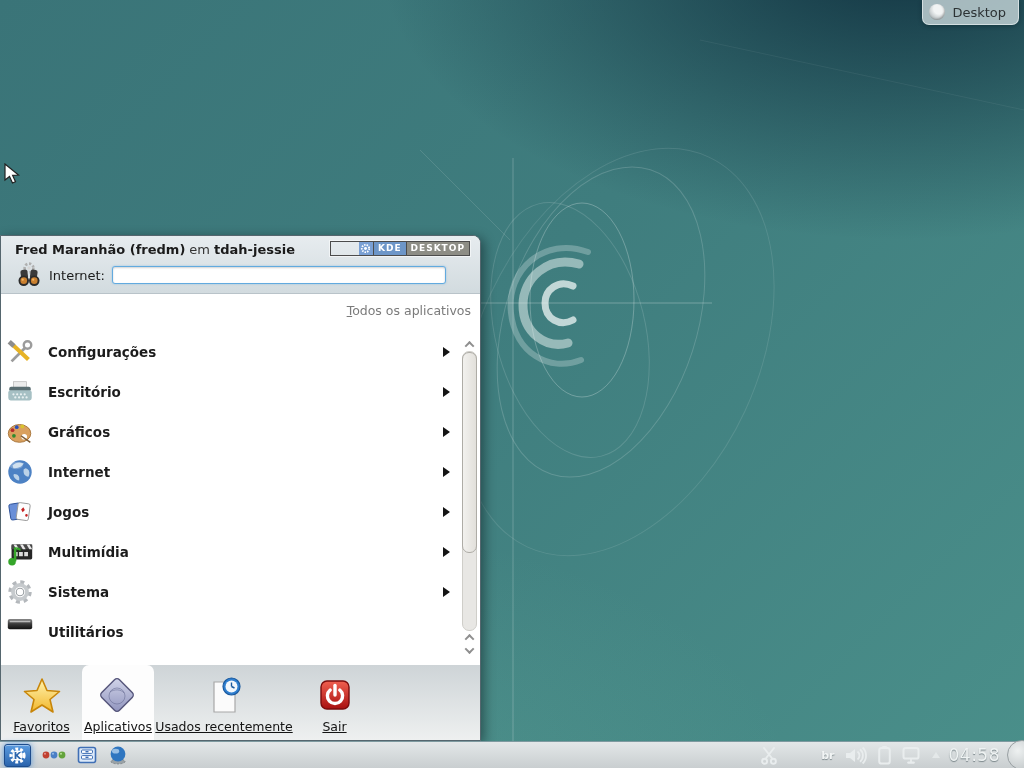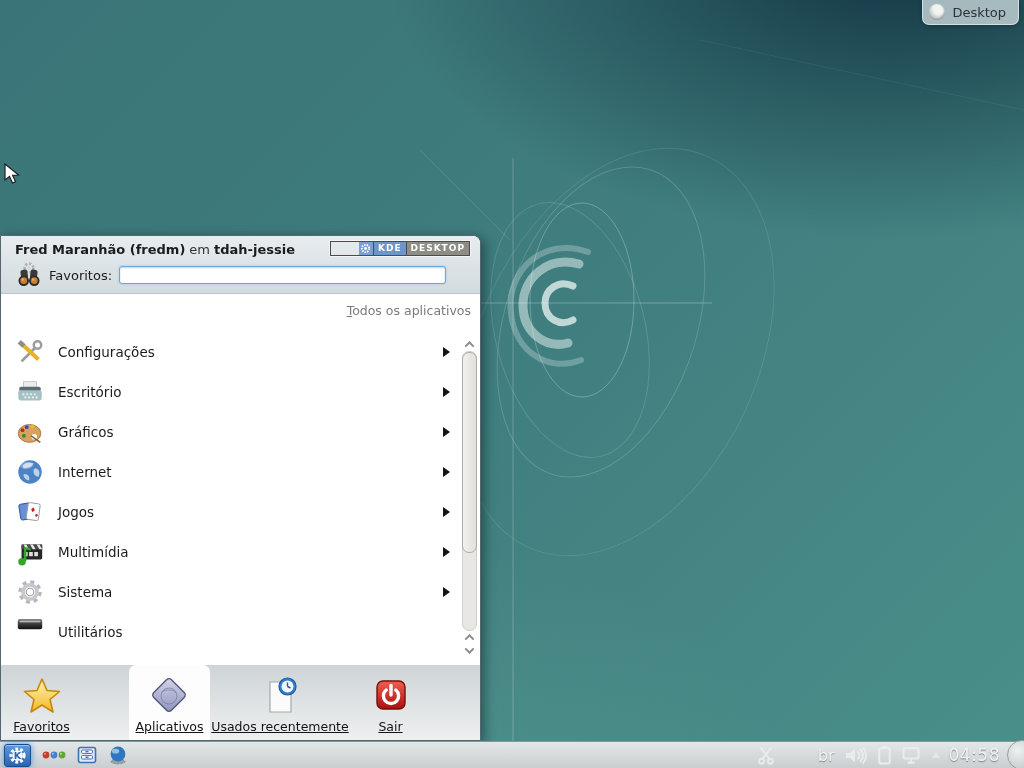--- a/index.html
+++ b/index.html
@@ -70,21 +70,21 @@
     font:12px "DejaVu Sans",sans-serif; padding:0 4px; outline:none; background:#fff;
   }
 
   
   .ko-list { position:relative; flex:1; background:#fff; overflow:hidden; }
   .all-apps {
     position:absolute; top:9px; right:9px; font-size:12.5px; color:#7b7b7b; cursor:default;
   }
   .all-apps .mn { text-decoration:underline; }
   .rows { position:absolute; top:38px; left:0; right:0; }
-  .row { height:40px; display:flex; align-items:center; padding-left:14px; position:relative; }
+  .row { height:40px; display:flex; align-items:center; padding-left:4px; position:relative;font-weight:bold; }
   .row .cat-icon { width:30px; height:30px; flex:0 0 30px; }
   .row .cat-label { margin-left:13px; font-size:13.5px; color:#1c1c1c; }
   .row .sub-arrow {
     position:absolute; right:30px; top:15px; width:0; height:0;
     border-left:7px solid #141414; border-top:5px solid transparent; border-bottom:5px solid transparent;
   }
   
   .scrollbar { position:absolute; right:3px; top:44px; bottom:8px; width:15px; display:flex; flex-direction:column; }
   .sb-btn { height:13px; flex:0 0 13px; display:grid; place-items:center; }
   .chev { width:7px; height:7px; border-top:2px solid #8f8f8f; border-left:2px solid #8f8f8f; }
@@ -101,39 +101,39 @@
   .ko-tabs {
     flex:0 0 75px; display:flex;
     background:linear-gradient(#ced4d7,#eef0f0);
   }
   .tab {
     display:flex; flex-direction:column; align-items:center; justify-content:flex-end;
     padding-bottom:6px; gap:1px; font-size:12.5px; color:#141414; cursor:default;text-decoration:underline;
   }
   .tab .tab-icon { width:44px; height:44px; }
   .tab.selected { background:#fdfdfd; border-radius:7px 7px 0 0; }
-  .t-fav{width:81px;} .t-app{width:81px;margin-left:47px;} .t-comp{width:107px;} .t-rec{width:140px;} .t-sair{width:81px;}
+  .t-fav{width:81px;} .t-app{width:72px;} .t-comp{width:107px;} .t-rec{width:140px;} .t-sair{width:81px;}
 
   
   .taskbar {
     position:absolute; left:0; bottom:0; width:1024px; height:27px;
     background:linear-gradient(#e3e7e8,#c9ced0);
     border-top:1px solid #7e9aa0;
     display:flex; align-items:center;
   }
   .kickoff-btn {
     width:27px; height:23px; margin-left:4px; border-radius:3px;
     background:linear-gradient(#5a9be0,#2a64ad);
     border:1px solid #1d4c8c;
     box-shadow:0 0 6px rgba(70,140,215,.9), inset 0 1px 0 rgba(255,255,255,.4);
     display:grid; place-items:center;
   }
   .ql { margin-left:11px; }
   .tray { margin-left:auto; display:flex; align-items:center; gap:9px; }
-  .kb-layout { font-size:16px; font-weight:normal; color:#f2f5f5; text-shadow:0 1px 1px rgba(30,50,55,.45);margin-left:34px; }
+  .kb-layout { font-size:11px; font-weight:bold; color:#f2f5f5; text-shadow:0 1px 1px rgba(30,50,55,.45);margin-left:34px; }
   .tray-tri { width:0; height:0; border-left:4px solid transparent; border-right:4px solid transparent; border-bottom:6px solid #e4e8e9; }
   .clock { font-size:17px; color:#eff3f3; text-shadow:0 1px 1px rgba(30,50,55,.5); letter-spacing:.5px; }
   .cashew {
     width:30px; height:30px; border-radius:50%; margin:0 -13px 0 -2px; flex:0 0 30px;
     background:radial-gradient(circle at 35% 35%, #eef1f1, #b9bfc1);
     border:1px solid #99a0a3;
   }
 </style>
 </head>
 <body>
@@ -191,21 +191,21 @@
           <circle cx="16" cy="8" r="2" fill="#d6d6d6"></circle>
           <rect x="6.5" y="10" width="8" height="11" rx="2.5" fill="#3a3a3a" transform="rotate(-8 10 15)"></rect>
           <rect x="17.5" y="10" width="8" height="11" rx="2.5" fill="#3a3a3a" transform="rotate(8 22 15)"></rect>
           <circle cx="10" cy="22.5" r="6" fill="#2b2b2b"></circle>
           <circle cx="22" cy="22.5" r="6" fill="#2b2b2b"></circle>
           <circle cx="10" cy="22.5" r="3.8" fill="#c97f2e"></circle>
           <circle cx="22" cy="22.5" r="3.8" fill="#c97f2e"></circle>
           <circle cx="8.8" cy="21.3" r="1.3" fill="#f0b464"></circle>
           <circle cx="20.8" cy="21.3" r="1.3" fill="#f0b464"></circle>
         </svg>
-        <label>Favoritos:</label>
+        <label>Internet:</label>
         <input type="text" value="" style="">
       </div>
     </div>
 
     <div class="ko-list">
       <div class="all-apps">
         <span class="mn">T</span><span>odos os aplicativos</span>
       </div>
 
       <div class="rows">

